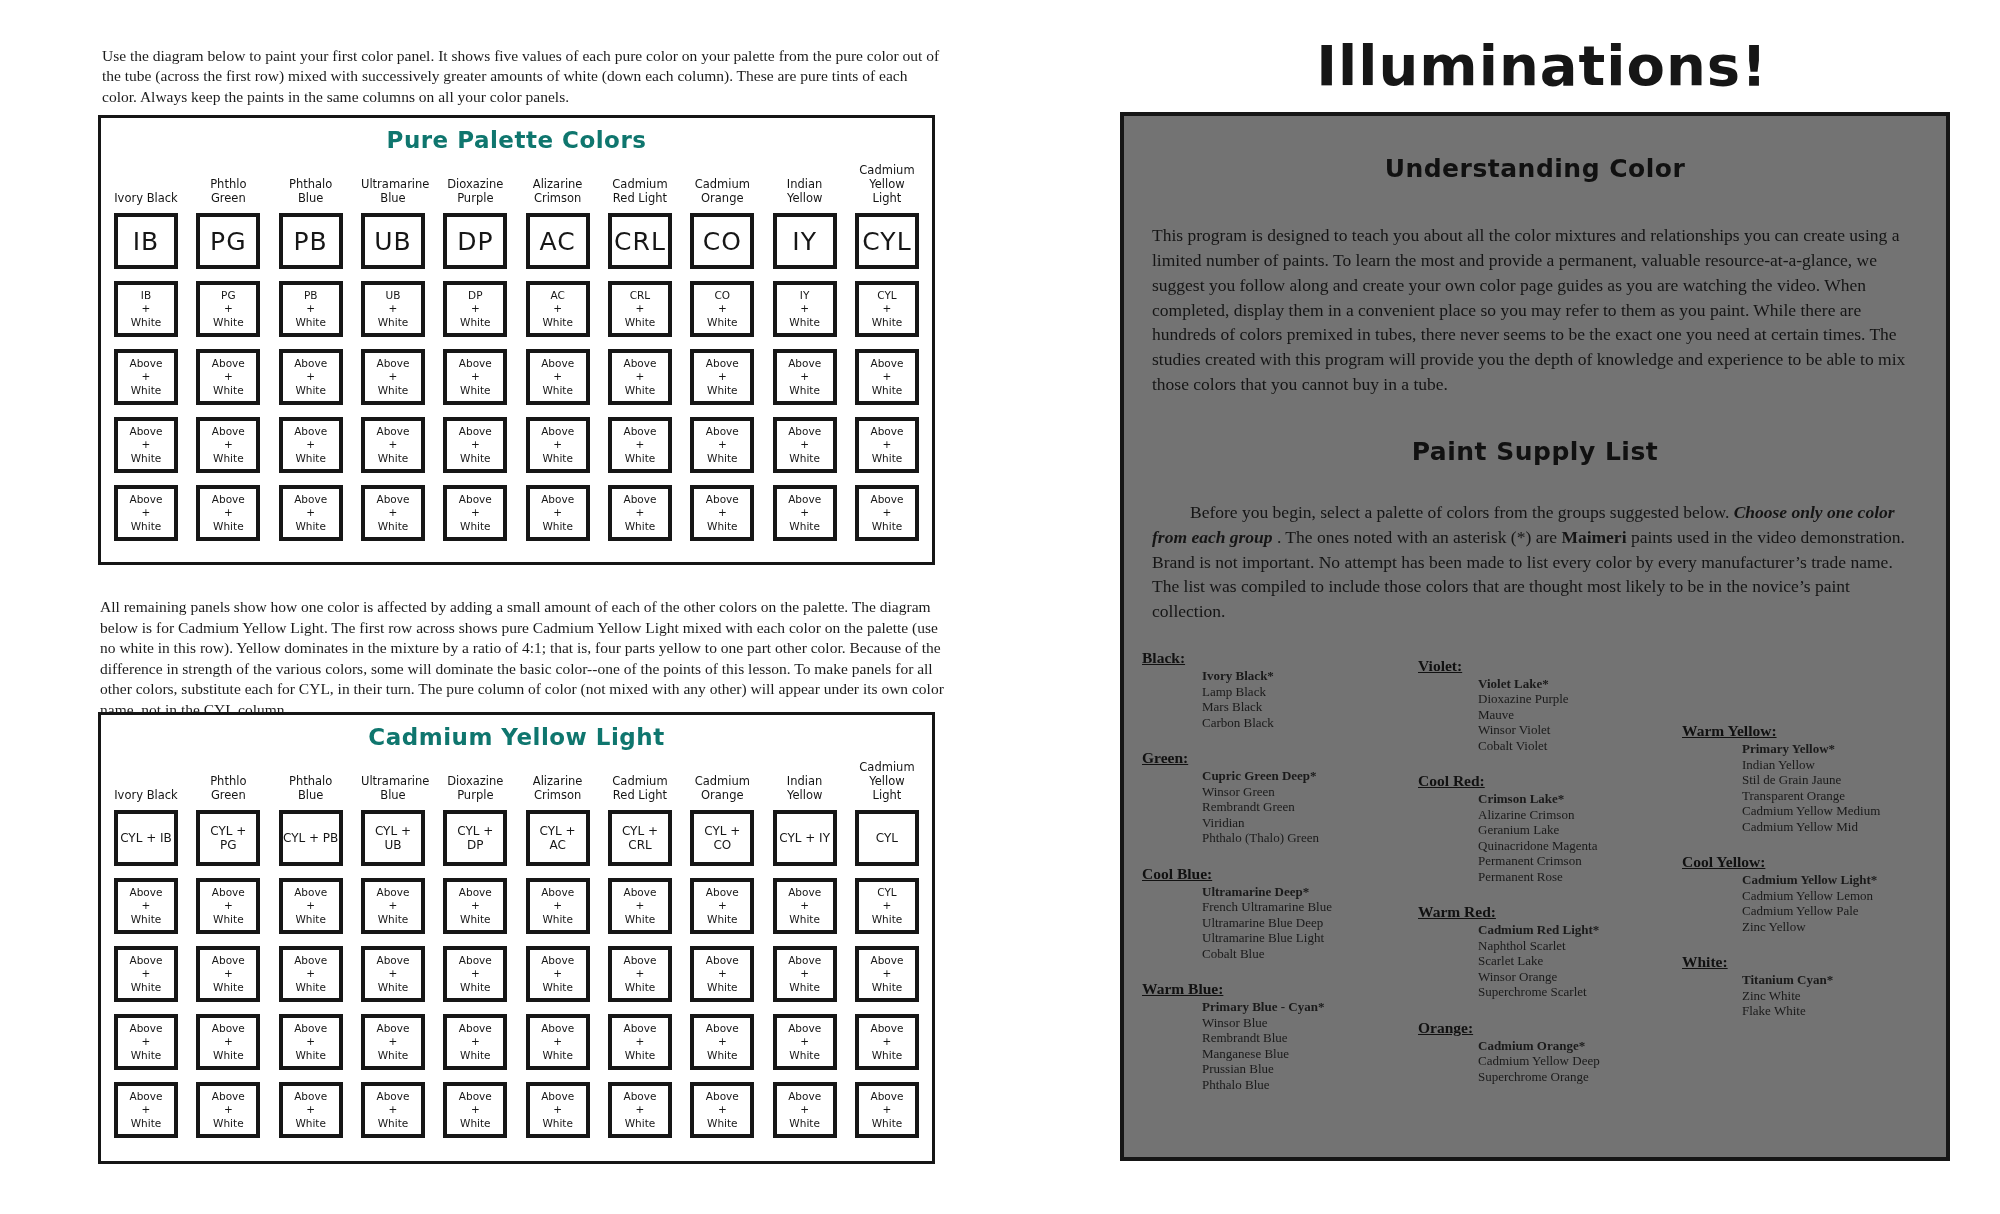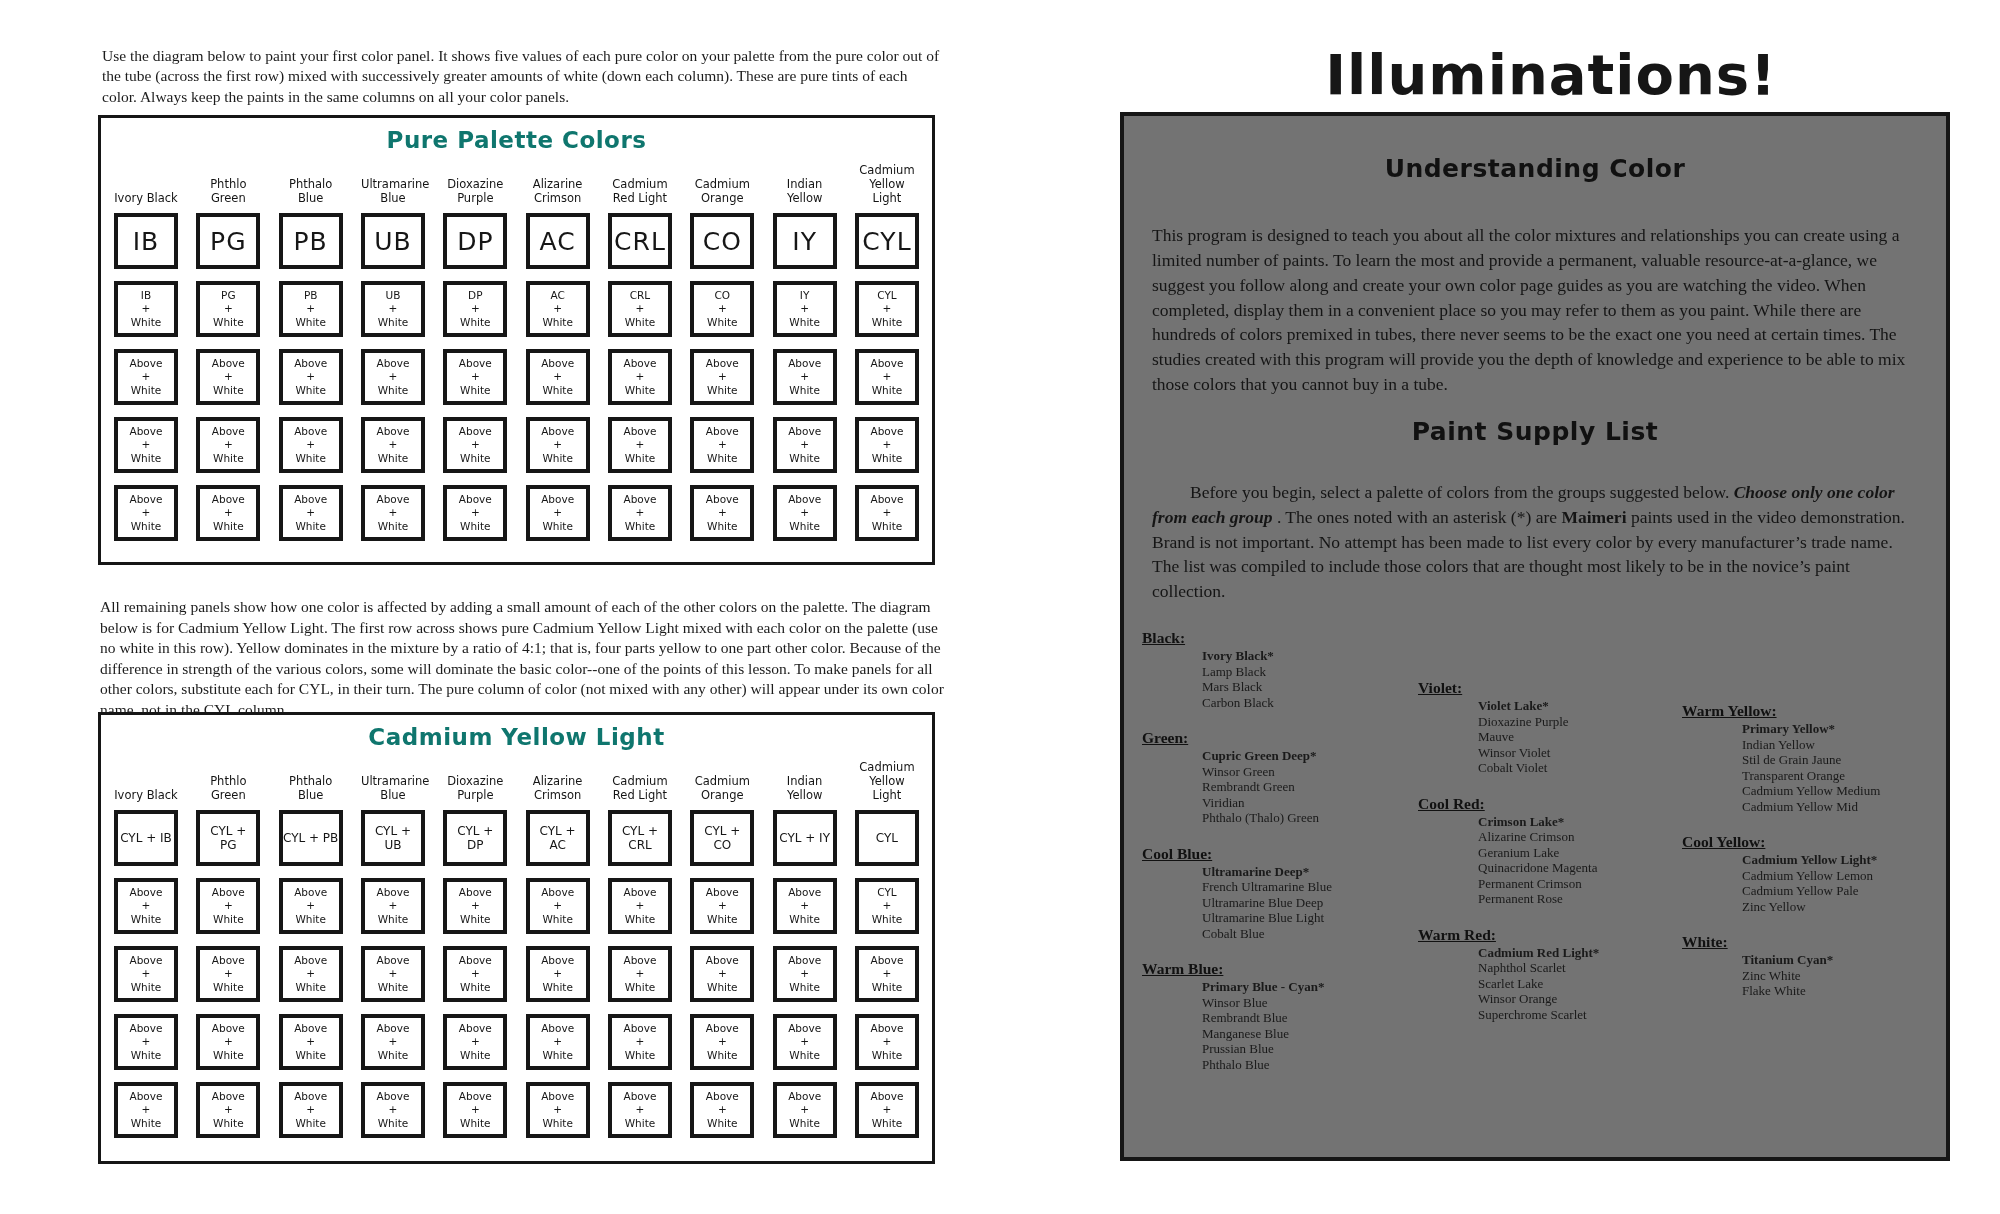--- a/index.html
+++ b/index.html
@@ -48,32 +48,32 @@
   }
   .cell.abbrev{font-size:25px;letter-spacing:1px;}
   .cell.mix{font-size:10.5px;line-height:1.28;}
   .cell.single{font-size:12px;}
   .cell .ln{display:block;}
 
   
   .page-title{
     position:absolute;left:1120px;top:26px;width:830px;
     text-align:center;font-size:56px;font-weight:bold;
-    letter-spacing:1px;margin:16px;color:#161616;
+    letter-spacing:1px;margin:7px;color:#161616;
   }
   .bigbox{
     position:absolute;left:1120px;top:112px;width:786px;height:1041px;
     border:4px solid #161616;background:#737373;padding:0 18px;
     overflow:hidden;
   }
   .rp-heading{
     text-align:center;font-size:25px;font-weight:bold;color:#111;
     margin:38px 0 40px;letter-spacing:0.5px;
   }
-  .rp-heading.supply{margin:20px 0 34px;text-align:center;}
+  .rp-heading.supply{margin:40px 0 34px;text-align:center;}
   .rp-para{
     font-size:17.5px;line-height:1.42;margin:10px;color:#151515;
   }
   .rp-para.indent{text-indent:38px;}
   .bi{font-weight:bold;font-style:italic;}
   .b{font-weight:bold;}
 
   .group-cols{display:flex;margin-top:24px;align-items:center;}
   .gcol1{width:276px;}
   .gcol2{width:264px;}
@@ -684,20 +684,26 @@
             <div class="gitem">Permanent Rose</div>
           </div>
           <div class="group">
             <div class="ghead">Warm Red:</div>
             <div class="gitem star">Cadmium Red Light*</div>
             <div class="gitem">Naphthol Scarlet</div>
             <div class="gitem">Scarlet Lake</div>
             <div class="gitem">Winsor Orange</div>
             <div class="gitem">Superchrome Scarlet</div>
           </div>
+          <div class="group">
+            <div class="ghead">Orange:</div>
+            <div class="gitem star">Cadmium Orange*</div>
+            <div class="gitem">Cadmium Yellow Deep</div>
+            <div class="gitem">Superchrome Orange</div>
+          </div>
         </div>
         <div class="gcol3">
           <div class="group">
             <div class="ghead">Warm Yellow:</div>
             <div class="gitem star">Primary Yellow*</div>
             <div class="gitem">Indian Yellow</div>
             <div class="gitem">Stil de Grain Jaune</div>
             <div class="gitem">Transparent Orange</div>
             <div class="gitem">Cadmium Yellow Medium</div>
             <div class="gitem">Cadmium Yellow Mid</div>

